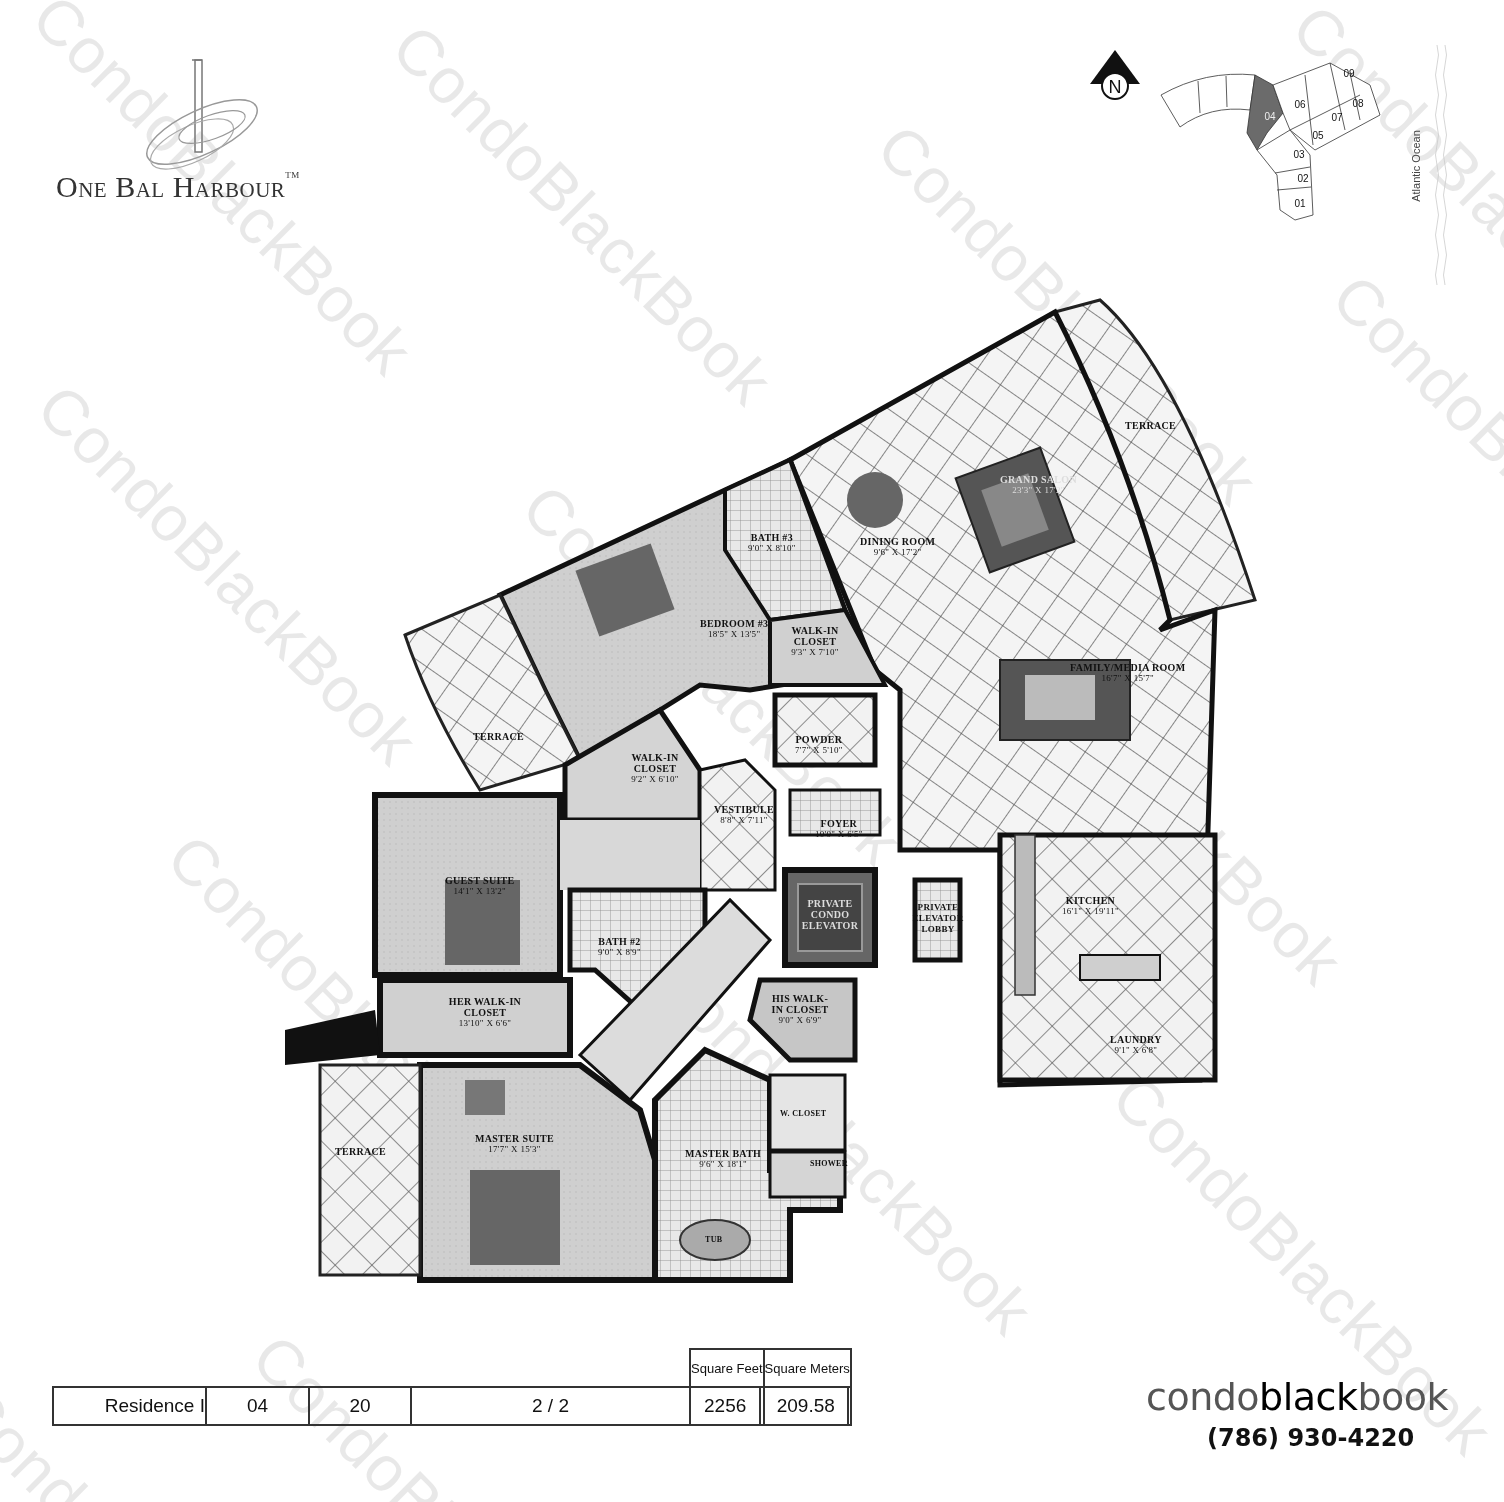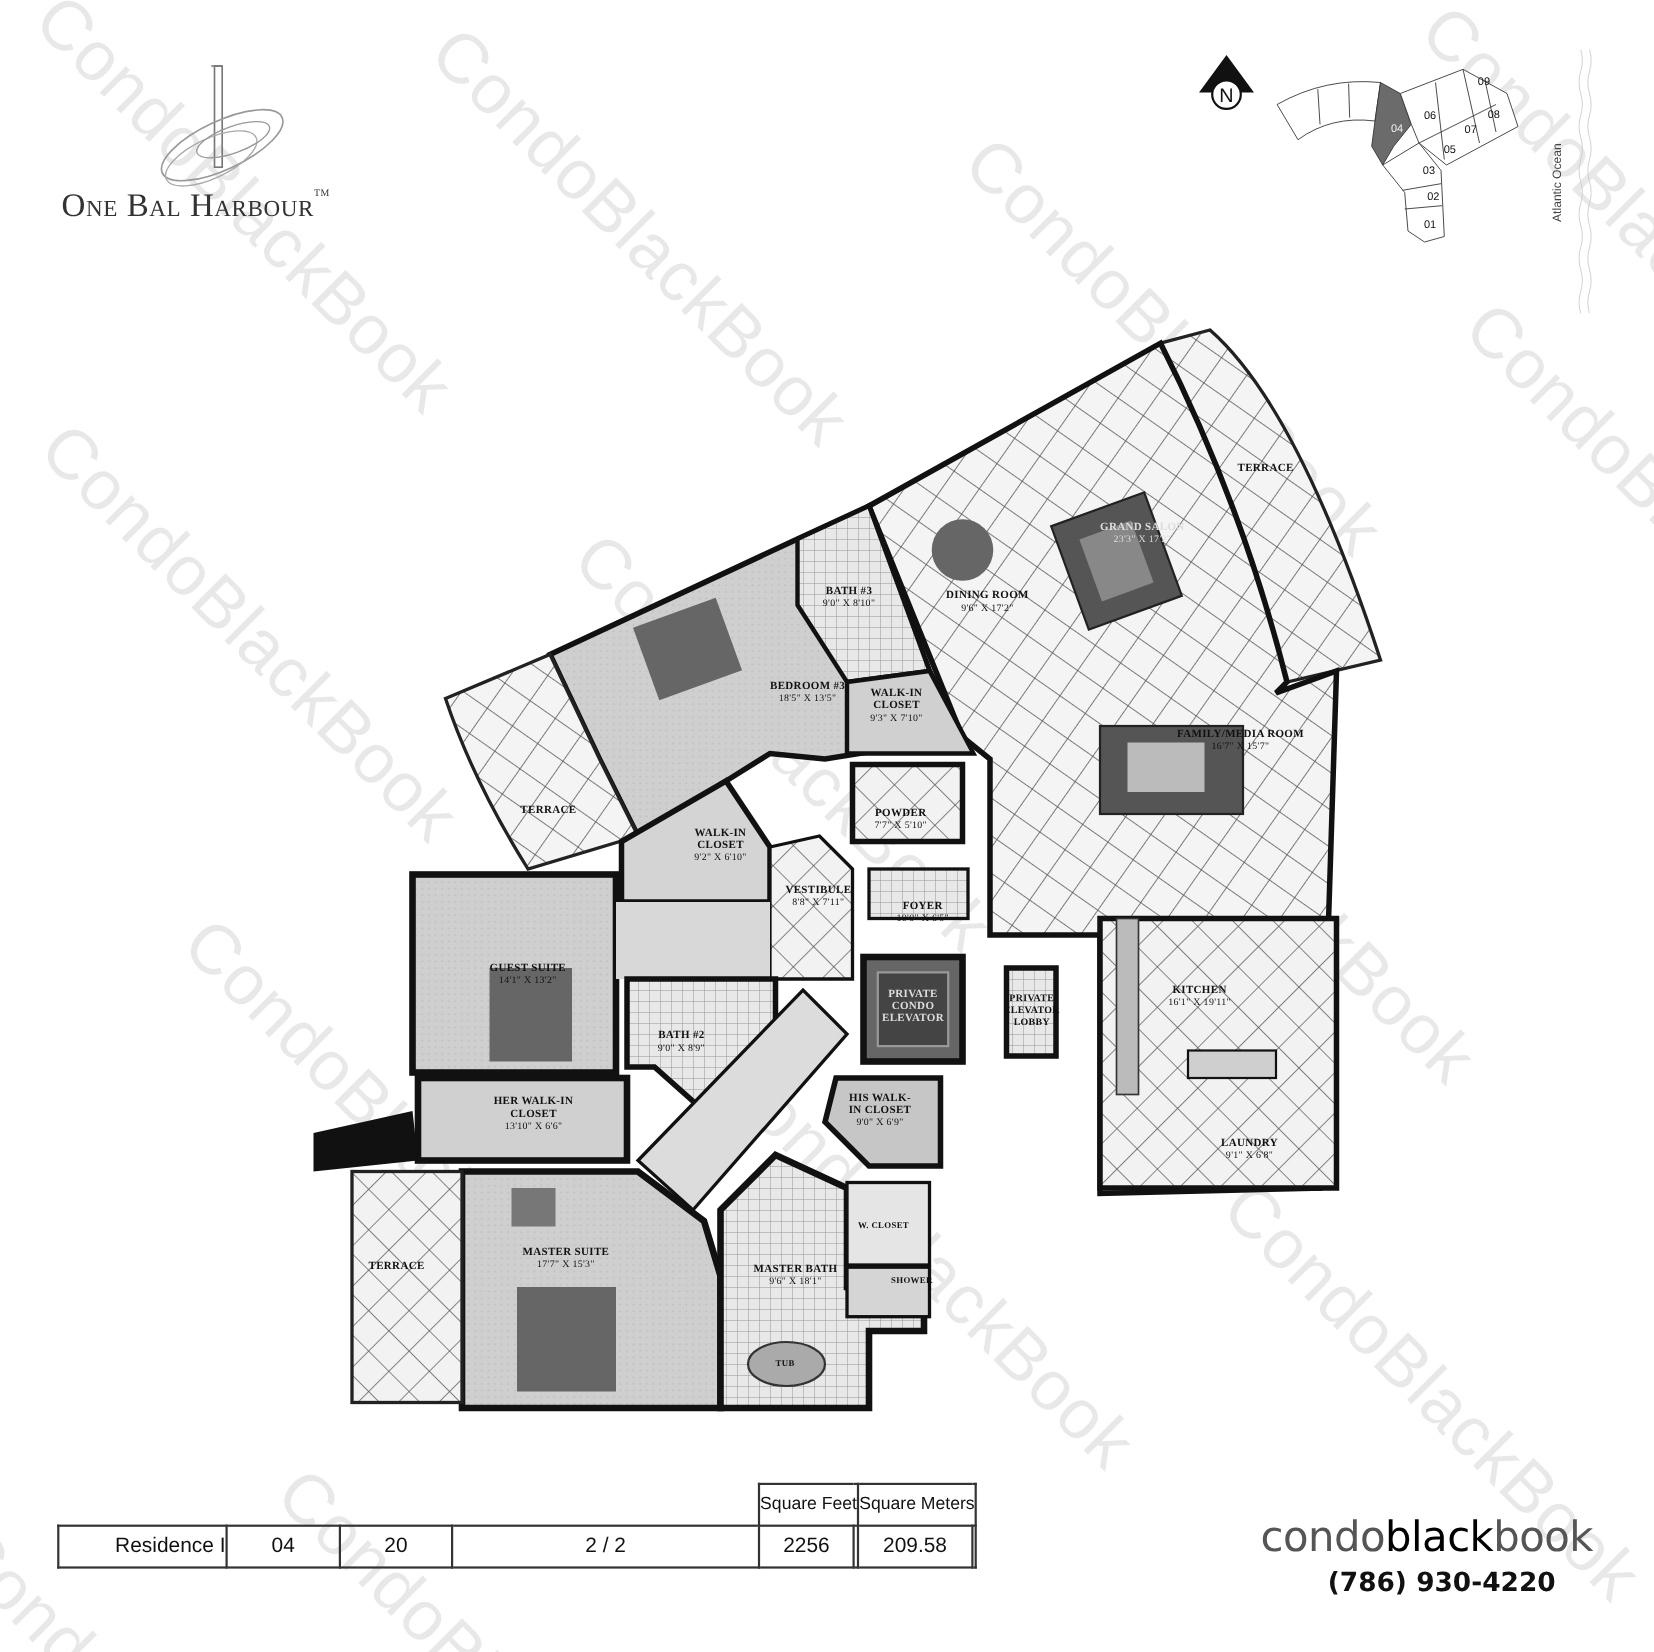--- a/index.html
+++ b/index.html
@@ -20,21 +20,21 @@
   .ocean-waves { position:absolute; left:1432px; top:45px; width:20px; height:240px; }
 
   
   .plan { position:absolute; left:280px; top:290px; width:1000px; height:1000px; }
   .room-label { position:absolute; font-family:"Liberation Serif", serif; font-size:10px; font-weight:bold; text-align:center; line-height:11px; color:#111; letter-spacing:0.3px; white-space:nowrap; }
   .room-label .dim { display:block; font-weight:normal; font-size:9px; }
   .room-label.light { color:#ddd; }
 
   
   .info-table { position:absolute; left:52px; top:1348px; border-collapse:collapse; font-family:"Liberation Sans", sans-serif; }
-  .info-table td { border:2px solid #333; text-align:center; font-size:16px; height:36px; padding:0; }
+  .info-table td { border:2px solid #333; text-align:center; font-size:13px; height:36px; padding:0; }
   .info-table td.empty { border:none; }
   .info-table td.val { font-size:19px; }
 
   
   .brand { position:absolute; left:1146px; top:1375px; font-family:"DejaVu Sans", sans-serif; font-size:38px; color:#555; letter-spacing:-0.5px; }
   .brand b { color:#000000; font-weight:normal; }
   .phone { position:absolute; left:1207px; top:1424px; font-family:"DejaVu Sans", sans-serif; font-weight:bold; font-size:24px; color:#111; }
 </style>
 </head>
 <body>

